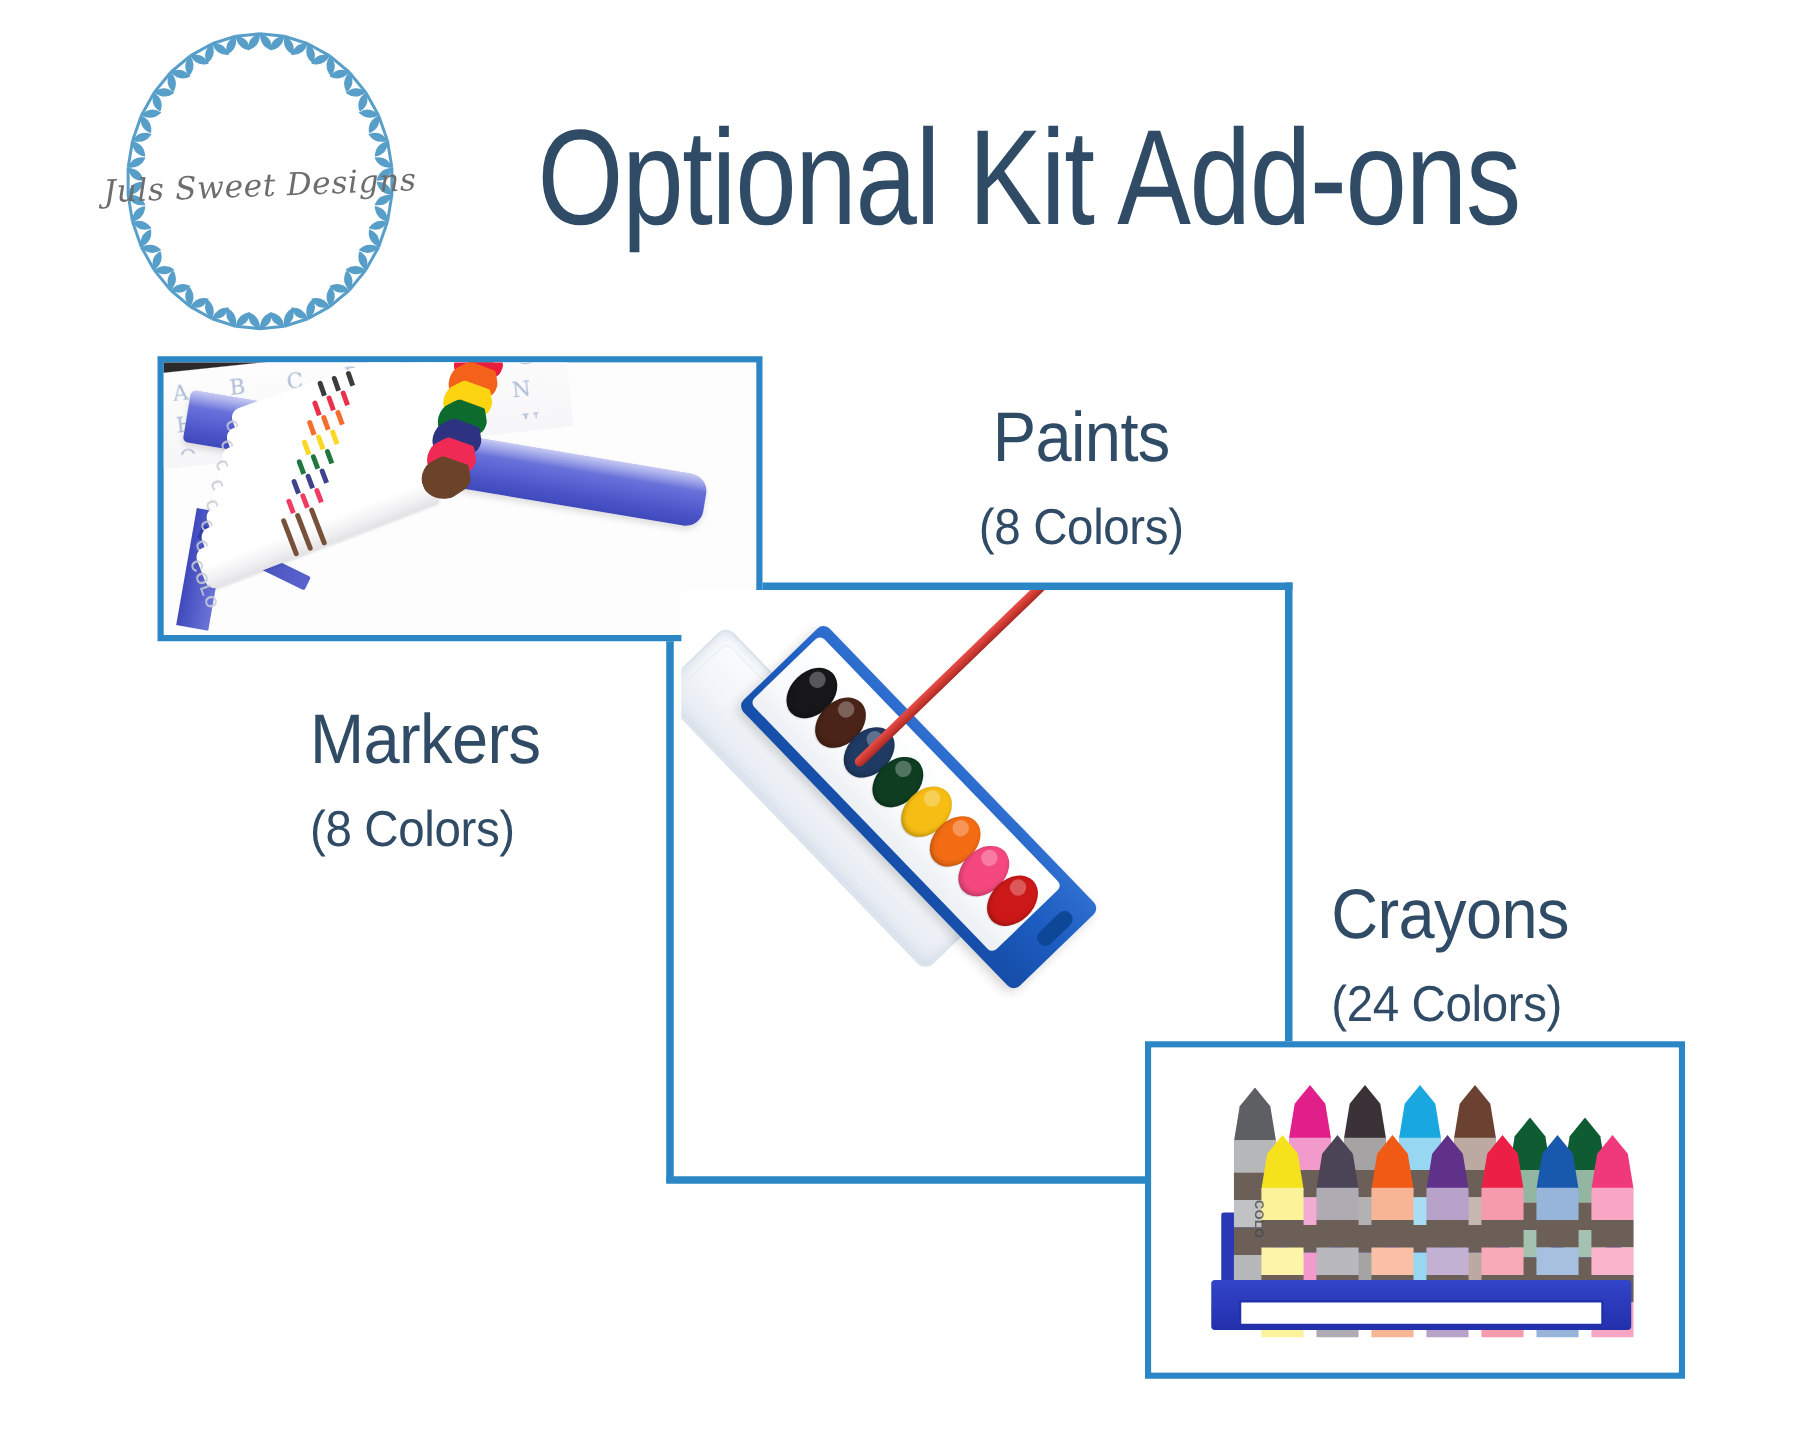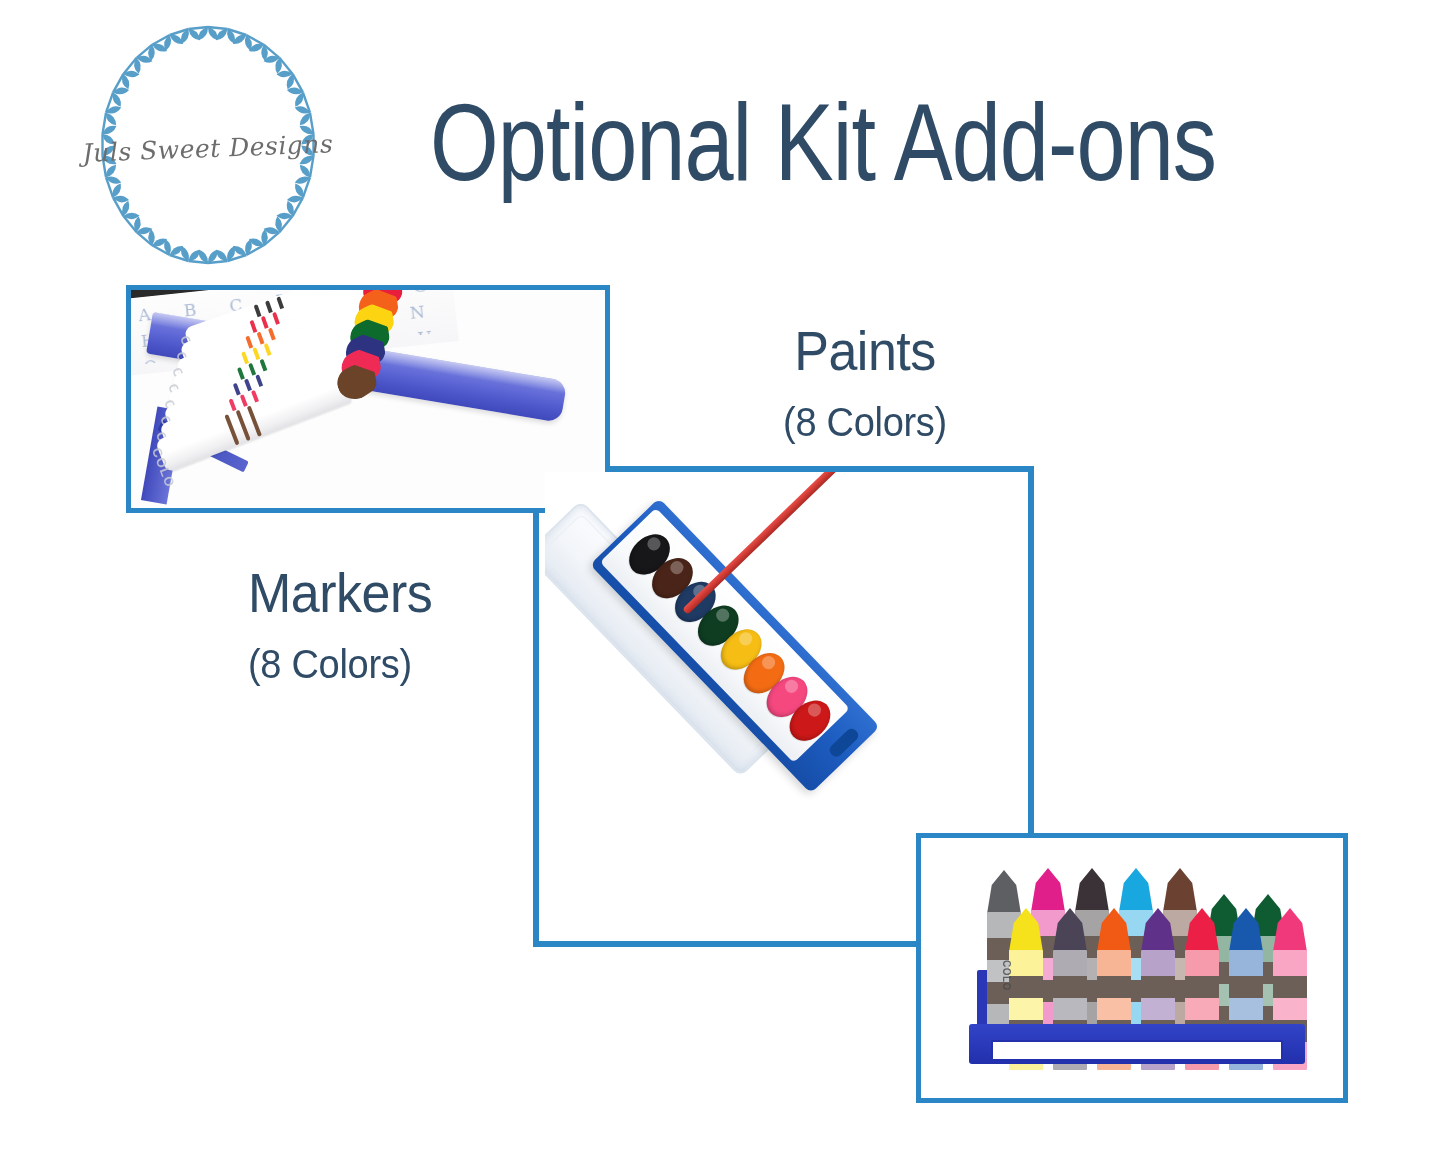--- a/index.html
+++ b/index.html
@@ -574,20 +574,24 @@
                 <div class="pan" style="left:243px; background:#cc1818;"></div>
               </div>
           </div>
           <div class="hook"></div>
         </div>
         <div id="pt-brush"></div>
       </div>
     </div>
   </div>
 
+  <div class="lbl" style="left:1065px; top:700px;">
+    <span class="t1">Crayons</span>
+    <span class="t2">(24 Colors)</span>
+  </div>
 
   <div class="frame" style="left:916px; top:833px; width:432px; height:270px;">
     <div id="crayons-photo">
       <div id="cr-stage">
         <div id="cr-tray-back"></div>
         <div id="cr-back-row">
             <div class="crayon" style="left:14px; top:6px; z-index:2;">
              <div class="tip" style="background:#5d5f63;"></div>
              <div class="body">
                 <div class="band" style="top:0px;  height:26px; background:rgb(182,183,185);"></div>

